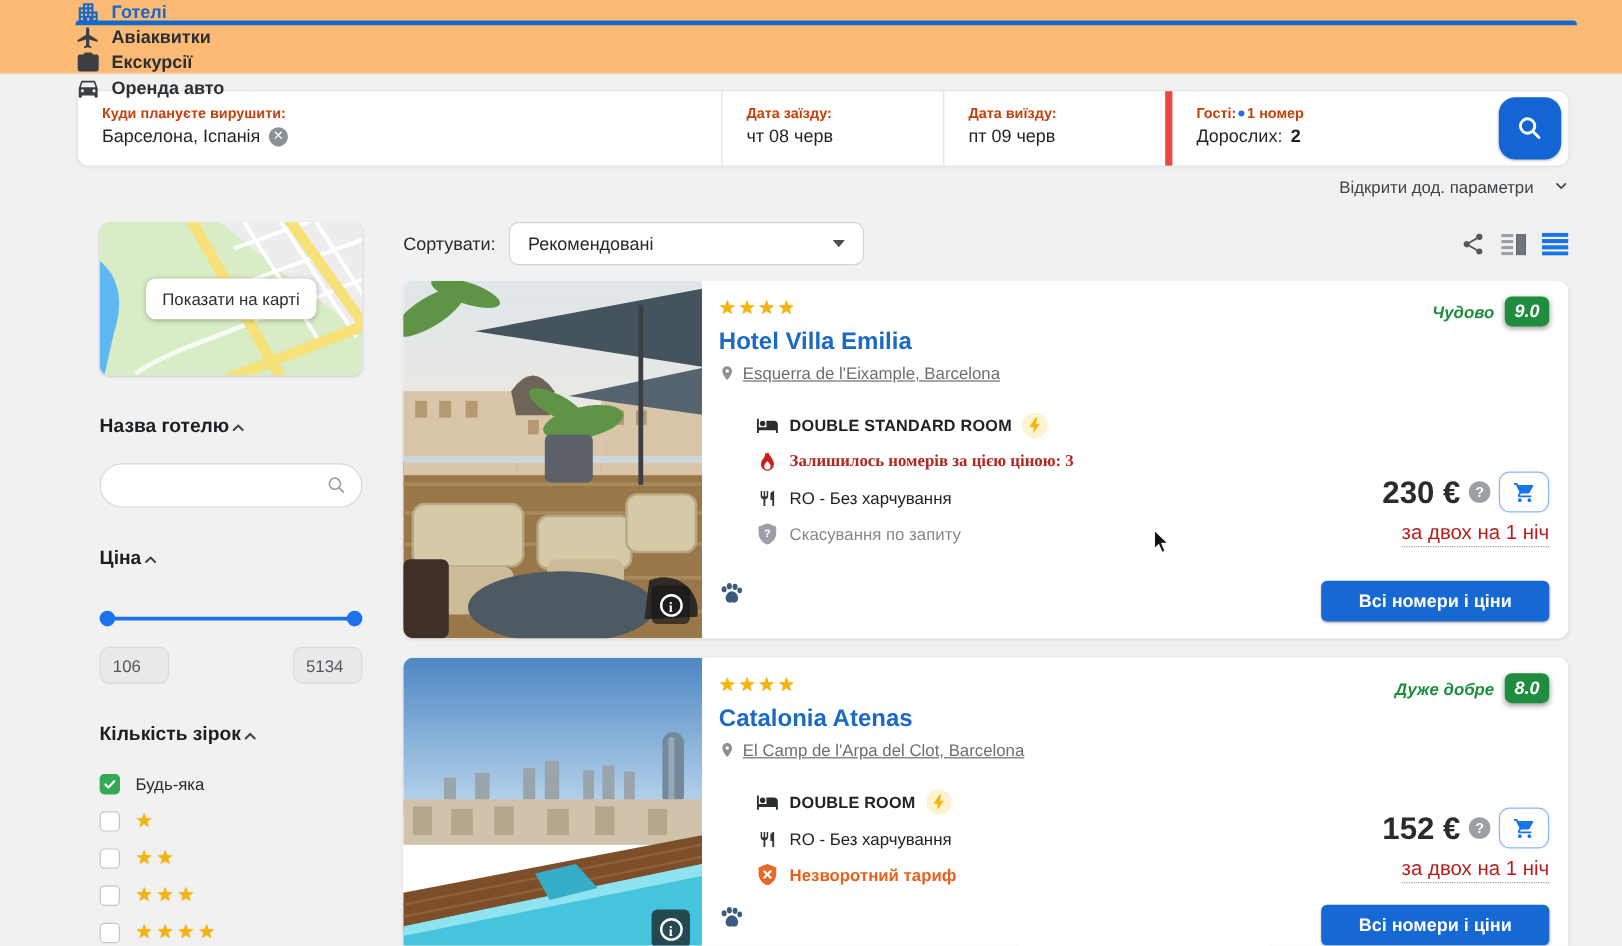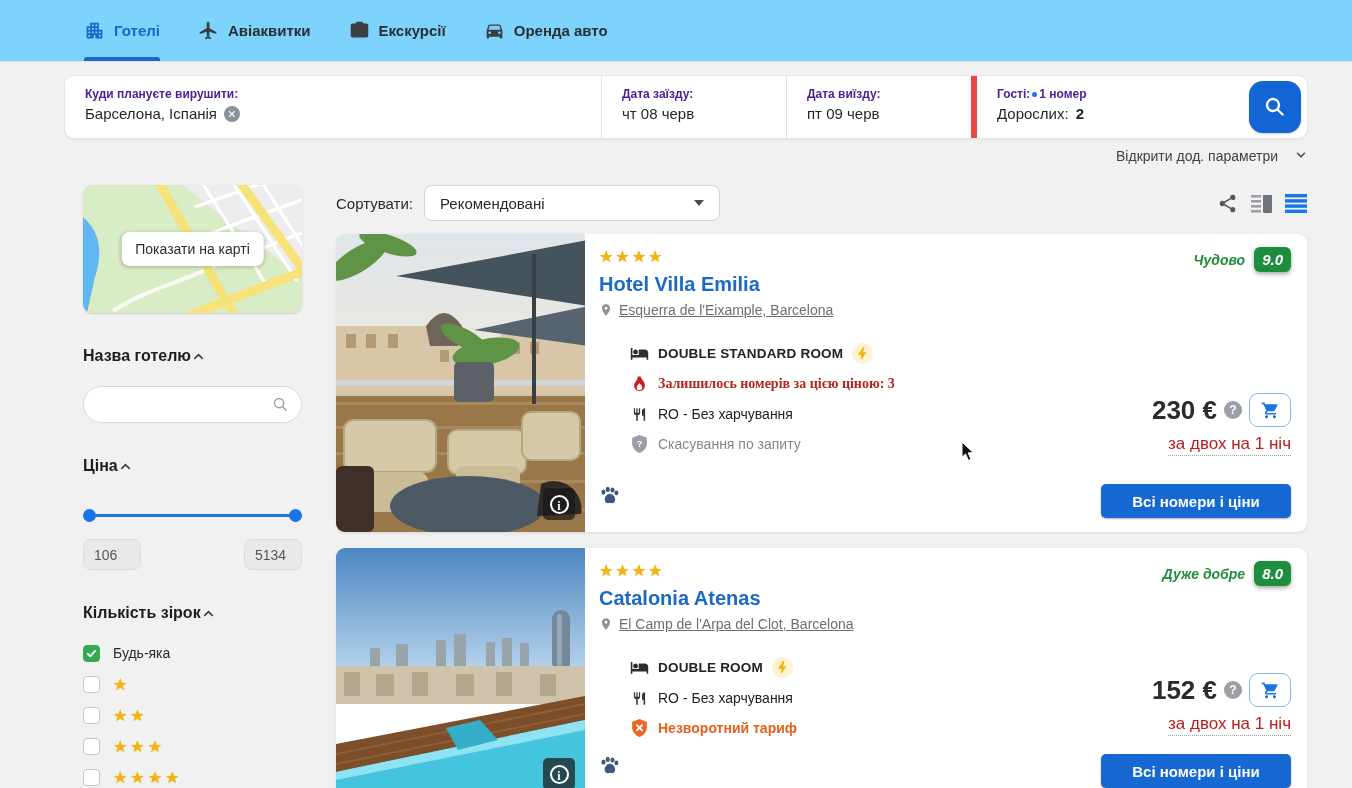--- a/index.html
+++ b/index.html
@@ -1,30 +1,30 @@
 <!DOCTYPE html>
 <html><head>
 <meta charset="utf-8">
 <style>
   * { margin:0; padding:0; box-sizing:border-box; }
   html,body { width:1352px; height:788px; overflow:hidden; }
   body { font-family:"Liberation Sans","DejaVu Sans",sans-serif; background:#f1f1f2; position:relative; color:#212121; }
 
   
-  .topnav { background:#7dd3fc; height:62px; border-bottom:1px solid #e4e4e4; display:flex; align-items:stretch; padding-left:84px; }
+  .topnav { background:#fdba74; height:62px; border-bottom:1px solid #e4e4e4; display:flex; align-items:stretch; padding-left:63px;flex-direction:column; }
   .tab { display:flex; align-items:center; gap:9px; margin-right:38px; position:relative; cursor:pointer; font-size:15px; font-weight:bold; color:#2b2f33; }
   .tab svg { width:21px; height:21px; fill:#3a3f44; }
   .tab.active { color:#1669c9; }
   .tab.active svg { fill:#1669c9; }
   .tab.active::after { content:""; position:absolute; left:0; right:0; bottom:0; height:4px; border-radius:3px 3px 0 0; background:#1669c9; }
 
   
   .search-panel { margin:13px 44px 0 64px; height:64px; background:#fff; border:1px solid #e6e6e6; border-radius:10px; box-shadow:0 1px 2px rgba(0,0,0,.05); display:flex; align-items:stretch; }
   .s-sec { padding:11px 0 0 20px; }
-  .s-sec .lbl { font-size:12px; font-weight:bold; color:#4c1d95; margin-bottom:4px; }
+  .s-sec .lbl { font-size:12px; font-weight:bold; color:#c2410c; margin-bottom:4px; }
   .s-sec .val { font-size:15px; color:#1f2328; display:flex; align-items:center; gap:7px; }
   .s-dest { width:536px; }
   .s-date { width:185px; border-left:1px solid #e3e3e3; }
   .s-guests { flex:1; border-left:6px solid #ef4444; }
   .clear-chip { width:16px; height:16px; border-radius:50%; background:#8a9097; color:#fff; font-size:11px; line-height:16px; text-align:center; cursor:pointer; font-weight:bold; }
   .guest-dot { width:5px; height:5px; border-radius:50%; background:#1a73e8; display:inline-block; margin:0 2px; }
   .search-btn { width:52px; height:52px; margin:5px 6px 0 0; align-self:flex-start; background:#1265d2; border:none; border-radius:14px; display:flex; align-items:center; justify-content:center; cursor:pointer; box-shadow:0 1px 2px rgba(0,0,0,.2); }
 
   .params-row { margin:9px 44px 0 0; text-align:right; font-size:14px; color:#3f4346; }
   .params-link { display:inline-flex; gap:16px; cursor:pointer; }

